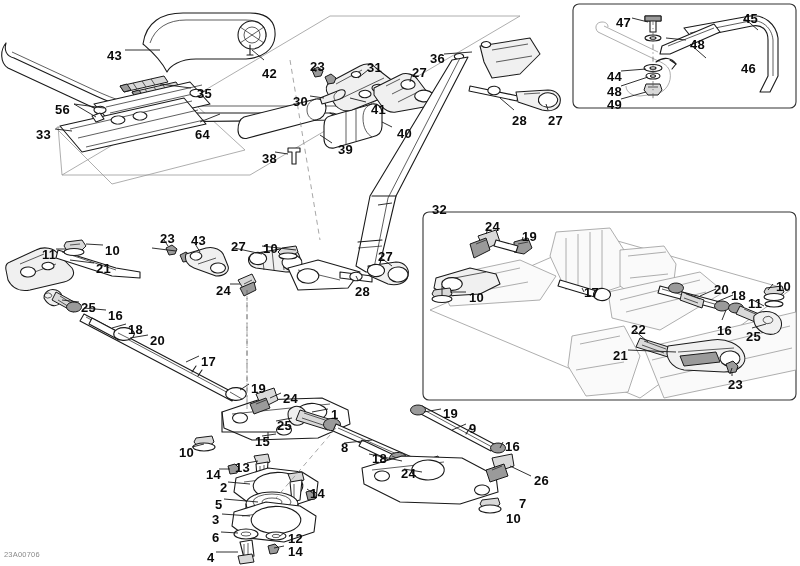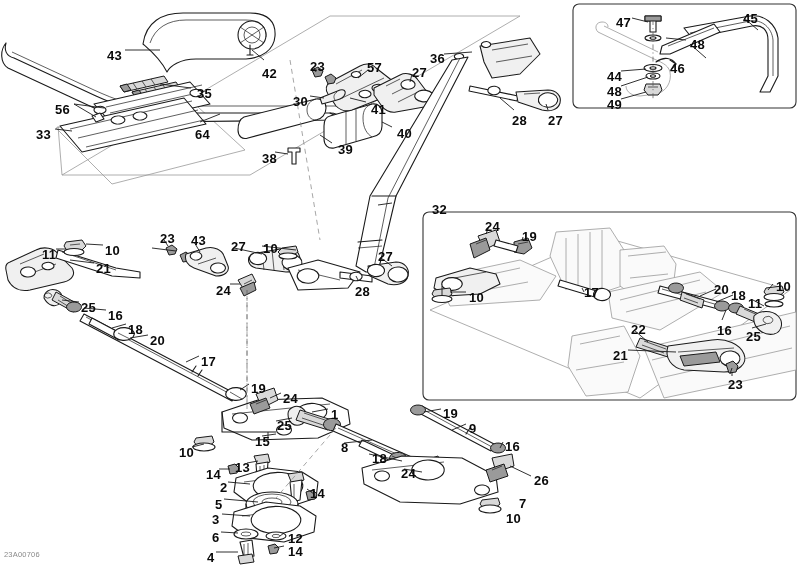--- a/index.html
+++ b/index.html
@@ -554,35 +554,35 @@
   </svg>
 
   <div id="labels">
       <div class="lbl" style="left: 107px; top: 49px;">43</div>
       <div class="lbl" style="left: 262px; top: 67px;">42</div>
       <div class="lbl" style="left: 197px; top: 87px;">35</div>
       <div class="lbl" style="left: 55px; top: 103px;">56</div>
       <div class="lbl" style="left: 36px; top: 128px;">33</div>
       <div class="lbl" style="left: 195px; top: 128px;">64</div>
       <div class="lbl" style="left: 310px; top: 60px;">23</div>
-      <div class="lbl" style="left: 367px; top: 61px;">57</div>
+      <div class="lbl" style="left: 367px; top: 61px;">31</div>
       <div class="lbl" style="left: 430px; top: 52px;">36</div>
       <div class="lbl" style="left: 412px; top: 66px;">27</div>
       <div class="lbl" style="left: 293px; top: 95px;">30</div>
       <div class="lbl" style="left: 371px; top: 103px;">41</div>
       <div class="lbl" style="left: 512px; top: 114px;">28</div>
       <div class="lbl" style="left: 548px; top: 114px;">27</div>
       <div class="lbl" style="left: 397px; top: 127px;">40</div>
       <div class="lbl" style="left: 338px; top: 143px;">39</div>
       <div class="lbl" style="left: 262px; top: 152px; text-align: center;">38</div>
       <div class="lbl" style="left: 395px; top: 203px; padding-left: 37px;">32</div>
       <div class="lbl" style="left: 616px; top: 16px;">47</div>
       <div class="lbl" style="left: 743px; top: 12px; text-align: right;">45</div>
       <div class="lbl" style="left: 690px; top: 38px;">48</div>
-      <div class="lbl" style="left: 670px; top: 62px;">46</div>
+      <div class="lbl" style="left: 741px; top: 62px;">46</div>
       <div class="lbl" style="left: 607px; top: 70px;">44</div>
       <div class="lbl" style="left: 607px; top: 85px;">48</div>
       <div class="lbl" style="left: 607px; top: 98px;">49</div>
       <div class="lbl" style="left: 42px; top: 248px;">11</div>
       <div class="lbl" style="left: 105px; top: 244px;">10</div>
       <div class="lbl" style="left: 96px; top: 262px;">21</div>
       <div class="lbl" style="left: 160px; top: 232px;">23</div>
       <div class="lbl" style="left: 191px; top: 234px;">43</div>
       <div class="lbl" style="left: 231px; top: 240px;">27</div>
       <div class="lbl" style="left: 263px; top: 242px;">10</div>

